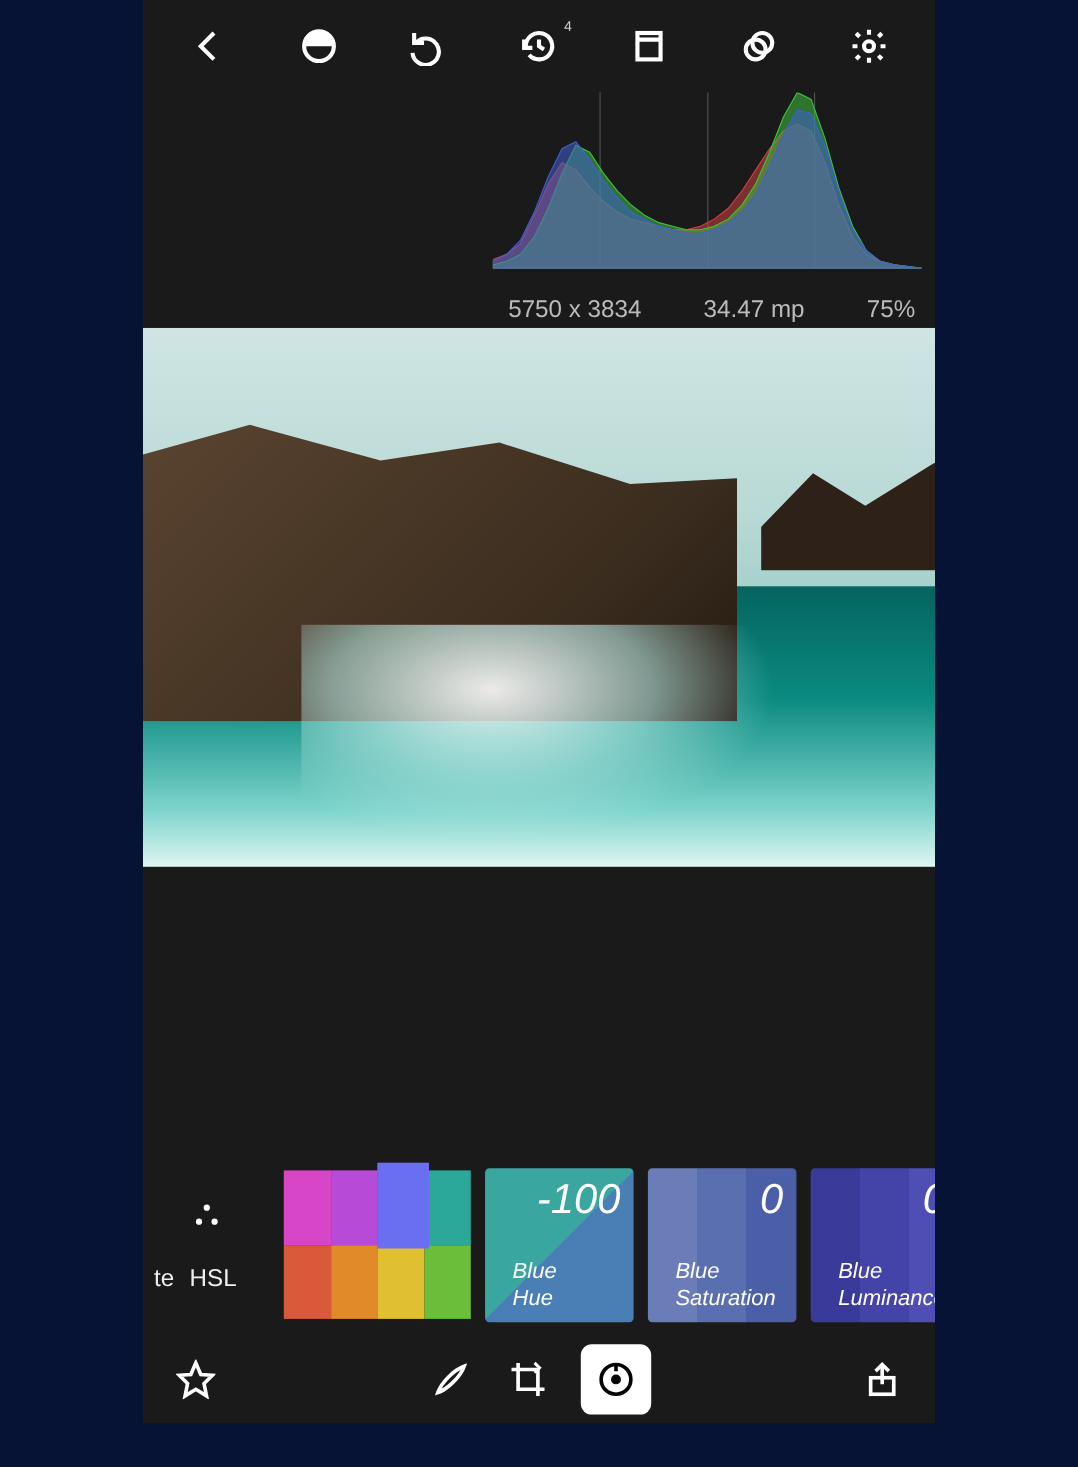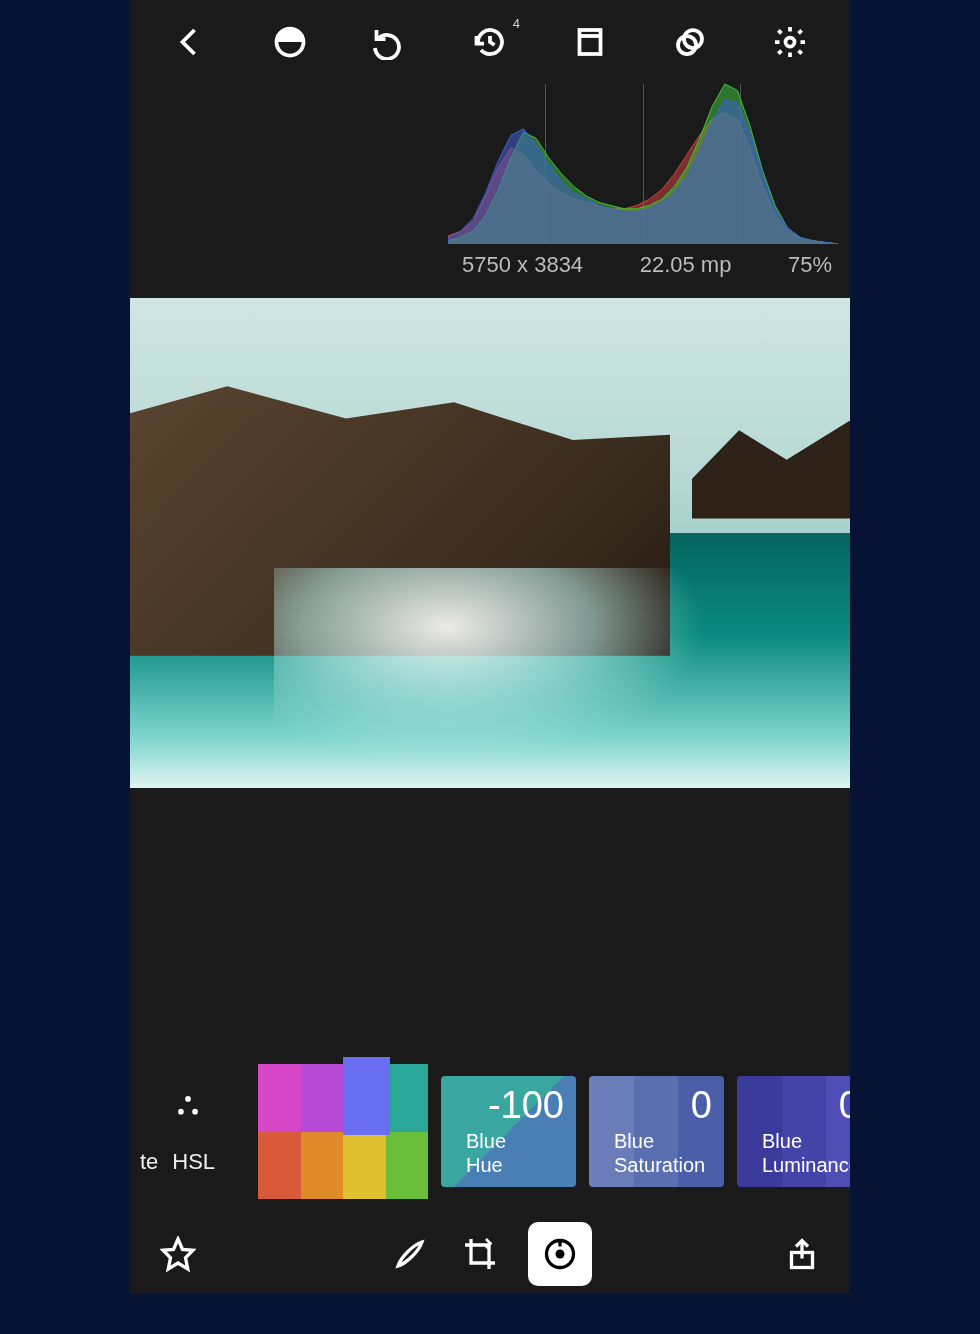--- a/index.html
+++ b/index.html
@@ -5,35 +5,35 @@
 html,body{margin:0;padding:0;background:#071334;font-family:-apple-system,Helvetica,Arial,sans-serif;}
 .app{width:720px;height:1294px;margin:0 auto;background:#1a1a1a;position:relative;overflow:hidden;}
 .topbar{height:84px;display:flex;align-items:center;justify-content:space-around;padding:0 10px;}
 .icon-btn{width:40px;height:40px;display:flex;align-items:center;justify-content:center;color:#fff;position:relative;}
 .icon-btn svg{width:36px;height:36px;stroke:#fff;fill:none;stroke-width:2.5;}
 .badge{position:absolute;top:-6px;right:-10px;font-size:13px;color:#ccc;}
 .histogram-wrap{position:relative;width:390px;height:190px;margin-left:318px;margin-top:0;}
 .histogram{width:100%;height:160px;position:relative;}
 .vline{position:absolute;top:0;width:1px;height:160px;background:rgba(255,255,255,0.25);}
 .vline.a{left:97px;} .vline.b{left:195px;} .vline.c{left:292px;}
-.histo-labels{display:flex;justify-content:space-between;color:#bbb;font-size:22px;padding:8px 6px 0 14px;}
+.histo-labels{display:flex;justify-content:space-between;color:#bbb;font-size:22px;padding:24px 6px 0 14px;}
 .photo{width:720px;height:490px;margin-top:24px;position:relative;overflow:hidden;}
 .sky{position:absolute;inset:0;background:linear-gradient(#cfe5e3,#b8d9d5 35%,#9ecdc8 55%);}
 .sea{position:absolute;left:0;right:0;top:48%;bottom:0;background:linear-gradient(#05645f,#0a8a80 40%,#7ed5cd 80%,#dff5f1);}
 .rocks{position:absolute;left:0;top:18%;width:75%;height:55%;background:linear-gradient(135deg,#5a4430,#3a2c1e 70%,#241a12);clip-path:polygon(0 10%,18% 0,40% 12%,60% 6%,82% 20%,100% 18%,100% 100%,0 100%);}
 .rocks2{position:absolute;right:0;top:25%;width:22%;height:20%;background:#2e2218;clip-path:polygon(0 60%,30% 10%,60% 40%,100% 0,100% 100%,0 100%);}
 .foam{position:absolute;left:20%;top:55%;width:60%;height:40%;background:radial-gradient(ellipse at 40% 30%,rgba(255,255,255,0.9),rgba(180,230,225,0.6) 40%,transparent 70%);}
 .controls{position:absolute;bottom:95px;left:0;right:0;height:135px;display:flex;align-items:center;gap:13px;padding-left:0;}
 .mode-col{width:115px;display:flex;flex-direction:column;align-items:center;gap:22px;flex-shrink:0;}
 .dots-icon{color:#fff;}
 .mode-labels{display:flex;gap:14px;color:#eee;font-size:22px;white-space:nowrap;margin-left:-20px;}
 .swatch-grid{width:170px;height:135px;display:grid;grid-template-columns:repeat(4,1fr);grid-template-rows:repeat(2,1fr);position:relative;flex-shrink:0;}
 .sw{width:100%;height:100%;}
 .sw-sel{position:absolute;border:2px solid rgba(255,255,255,0.0);outline:none;box-shadow:0 0 0 2px rgba(0,0,0,0.0);width:25%;height:55%;left:50%;top:-7px;background:#6a6ef0;}
-.tile{width:135px;height:111px;border-radius:4px;position:relative;overflow:hidden;color:#fff;flex-shrink:0;}
+.tile{width:135px;height:140px;border-radius:4px;position:relative;overflow:hidden;color:#fff;flex-shrink:0;font-style:italic;}
 .tile .val{position:absolute;top:8px;right:12px;font-size:38px;font-weight:300;}
 .tile .lbl{position:absolute;left:25px;bottom:10px;font-size:20px;line-height:1.2;white-space:pre-line;}
 .tile-hue{background:linear-gradient(135deg,#3aa6a0 0 50%,#4a7fb5 50% 100%);}
 .tile-sat{background:linear-gradient(90deg,#6b7db8 0 33%,#5a6fb0 33% 66%,#4a5fa8 66% 100%);}
 .tile-lum{background:linear-gradient(90deg,#3a3a9a 0 33%,#4444a8 33% 66%,#4e4eb5 66% 100%);}
 .bottombar{position:absolute;bottom:0;left:0;right:0;height:80px;display:flex;align-items:center;justify-content:space-between;padding:0 26px;}
 .bottombar .left,.bottombar .center,.bottombar .right{display:flex;gap:26px;align-items:center;}
 .bottombar .center{gap:26px;}
 .bot-btn{width:44px;height:44px;display:flex;align-items:center;justify-content:center;color:#fff;}
 .bot-btn svg{width:36px;height:36px;stroke:#fff;fill:none;stroke-width:2.2;}
@@ -97,21 +97,21 @@
       <div class="vline b"></div>
       <div class="vline c"></div>
       <svg id="histo-svg" viewBox="0 0 390 160" preserveAspectRatio="none" style="position:absolute;inset:0;width:100%;height:100%;">
           <path d="M0 160 L0.0 152.0 L12.6 147.2 L25.2 137.6 L37.7 112.0 L50.3 83.2 L62.9 64.0 L75.5 70.4 L88.1 86.4 L100.6 99.2 L113.2 108.8 L125.8 115.2 L138.4 118.4 L151.0 121.6 L163.5 124.8 L176.1 124.8 L188.7 121.6 L201.3 115.2 L213.9 105.6 L226.5 89.6 L239.0 70.4 L251.6 51.2 L264.2 35.2 L276.8 28.8 L289.4 35.2 L301.9 64.0 L314.5 102.4 L327.1 131.2 L339.7 147.2 L352.3 153.6 L364.8 156.8 L377.4 158.4 L390.0 160.0 L390 160 Z" fill="#d04040" fill-opacity="0.55" stroke="#d04040" stroke-width="1"></path>
           <path d="M0 160 L0.0 156.8 L12.6 153.6 L25.2 147.2 L37.7 131.2 L50.3 105.6 L62.9 73.6 L75.5 48.0 L88.1 54.4 L100.6 73.6 L113.2 89.6 L125.8 102.4 L138.4 112.0 L151.0 118.4 L163.5 121.6 L176.1 124.8 L188.7 124.8 L201.3 121.6 L213.9 115.2 L226.5 102.4 L239.0 83.2 L251.6 54.4 L264.2 22.4 L276.8 0.0 L289.4 6.4 L301.9 41.6 L314.5 86.4 L327.1 121.6 L339.7 144.0 L352.3 153.6 L364.8 156.8 L377.4 158.4 L390.0 160.0 L390 160 Z" fill="#40c040" fill-opacity="0.55" stroke="#40c040" stroke-width="1"></path>
           <path d="M0 160 L0.0 153.6 L12.6 147.2 L25.2 134.4 L37.7 108.8 L50.3 76.8 L62.9 51.2 L75.5 44.8 L88.1 60.8 L100.6 80.0 L113.2 96.0 L125.8 108.8 L138.4 115.2 L151.0 121.6 L163.5 124.8 L176.1 128.0 L188.7 128.0 L201.3 124.8 L213.9 118.4 L226.5 108.8 L239.0 92.8 L251.6 67.2 L264.2 38.4 L276.8 16.0 L289.4 19.2 L301.9 48.0 L314.5 89.6 L327.1 124.8 L339.7 144.0 L352.3 153.6 L364.8 156.8 L377.4 158.4 L390.0 160.0 L390 160 Z" fill="#4060d0" fill-opacity="0.55" stroke="#4060d0" stroke-width="1"></path>
         </svg>
     </div>
     <div class="histo-labels">
       <span>5750 x 3834</span>
-      <span>22.05 mp</span>
+      <span>34.47 mp</span>
       <span>75%</span>
     </div>
   </div>
 
   <div class="photo">
     <div class="sky"></div>
     <div class="sea"></div>
     <div class="rocks"></div>
     <div class="rocks2"></div>
     <div class="foam"></div>

